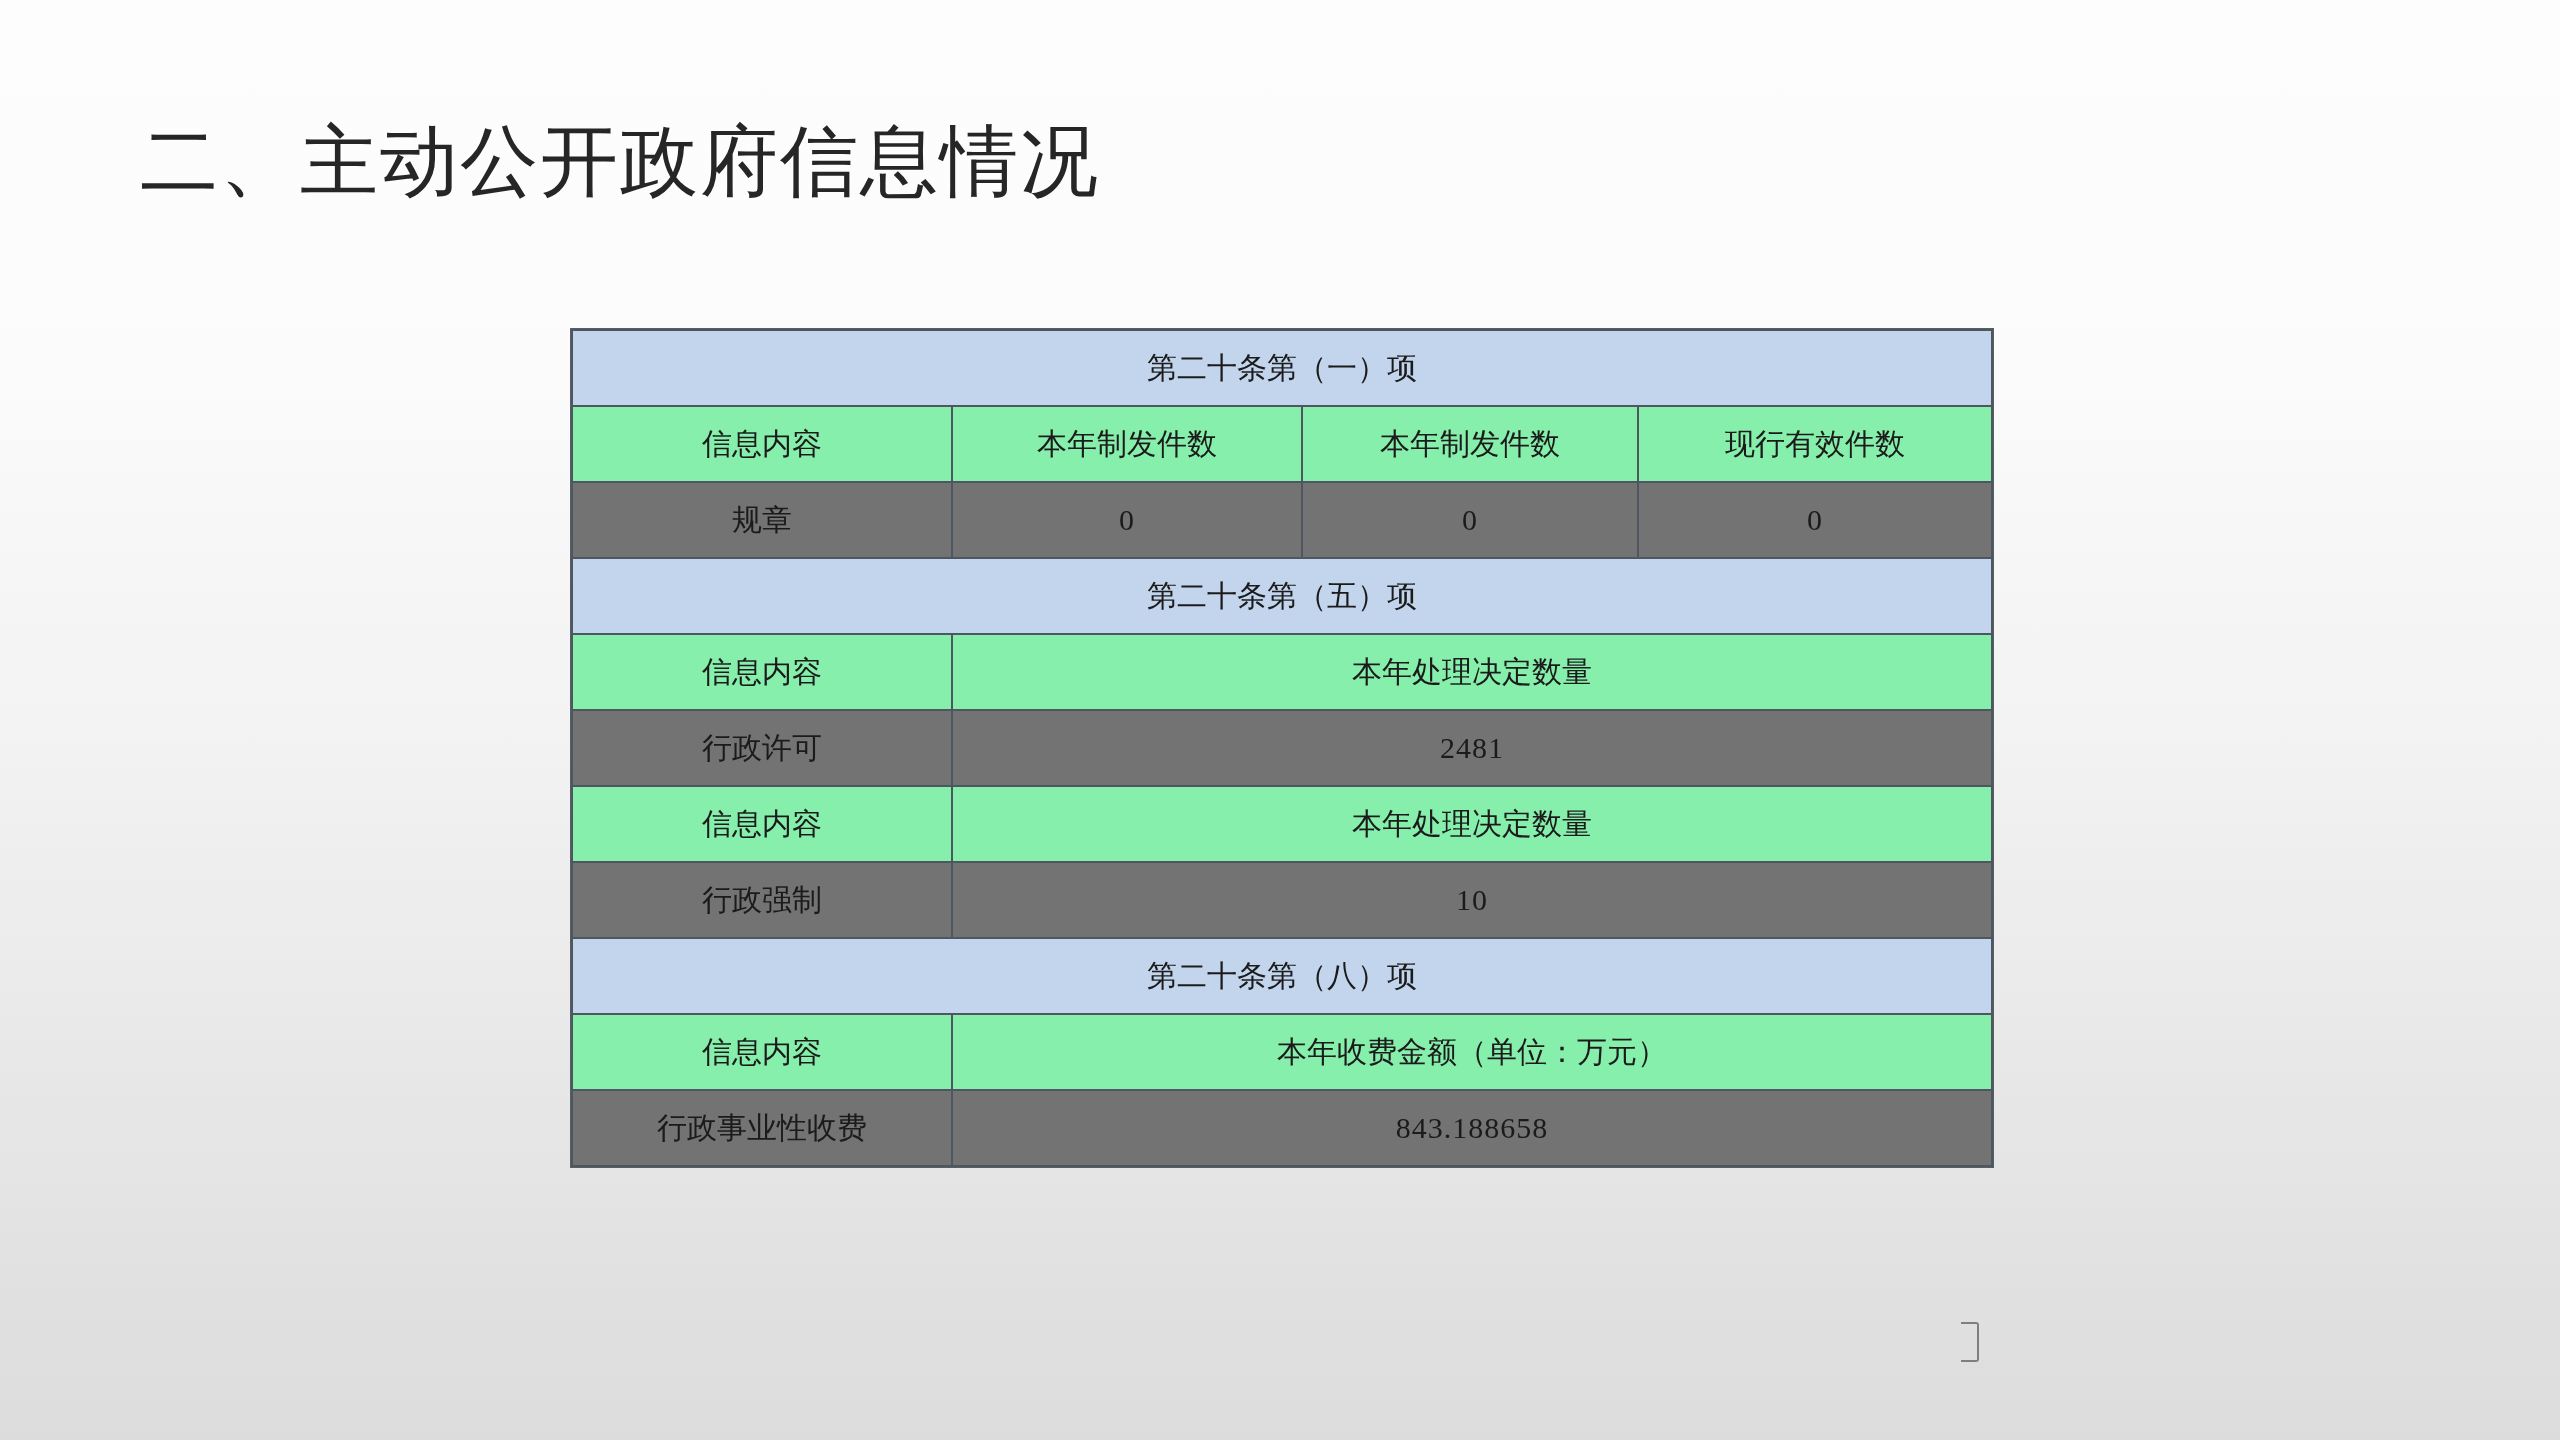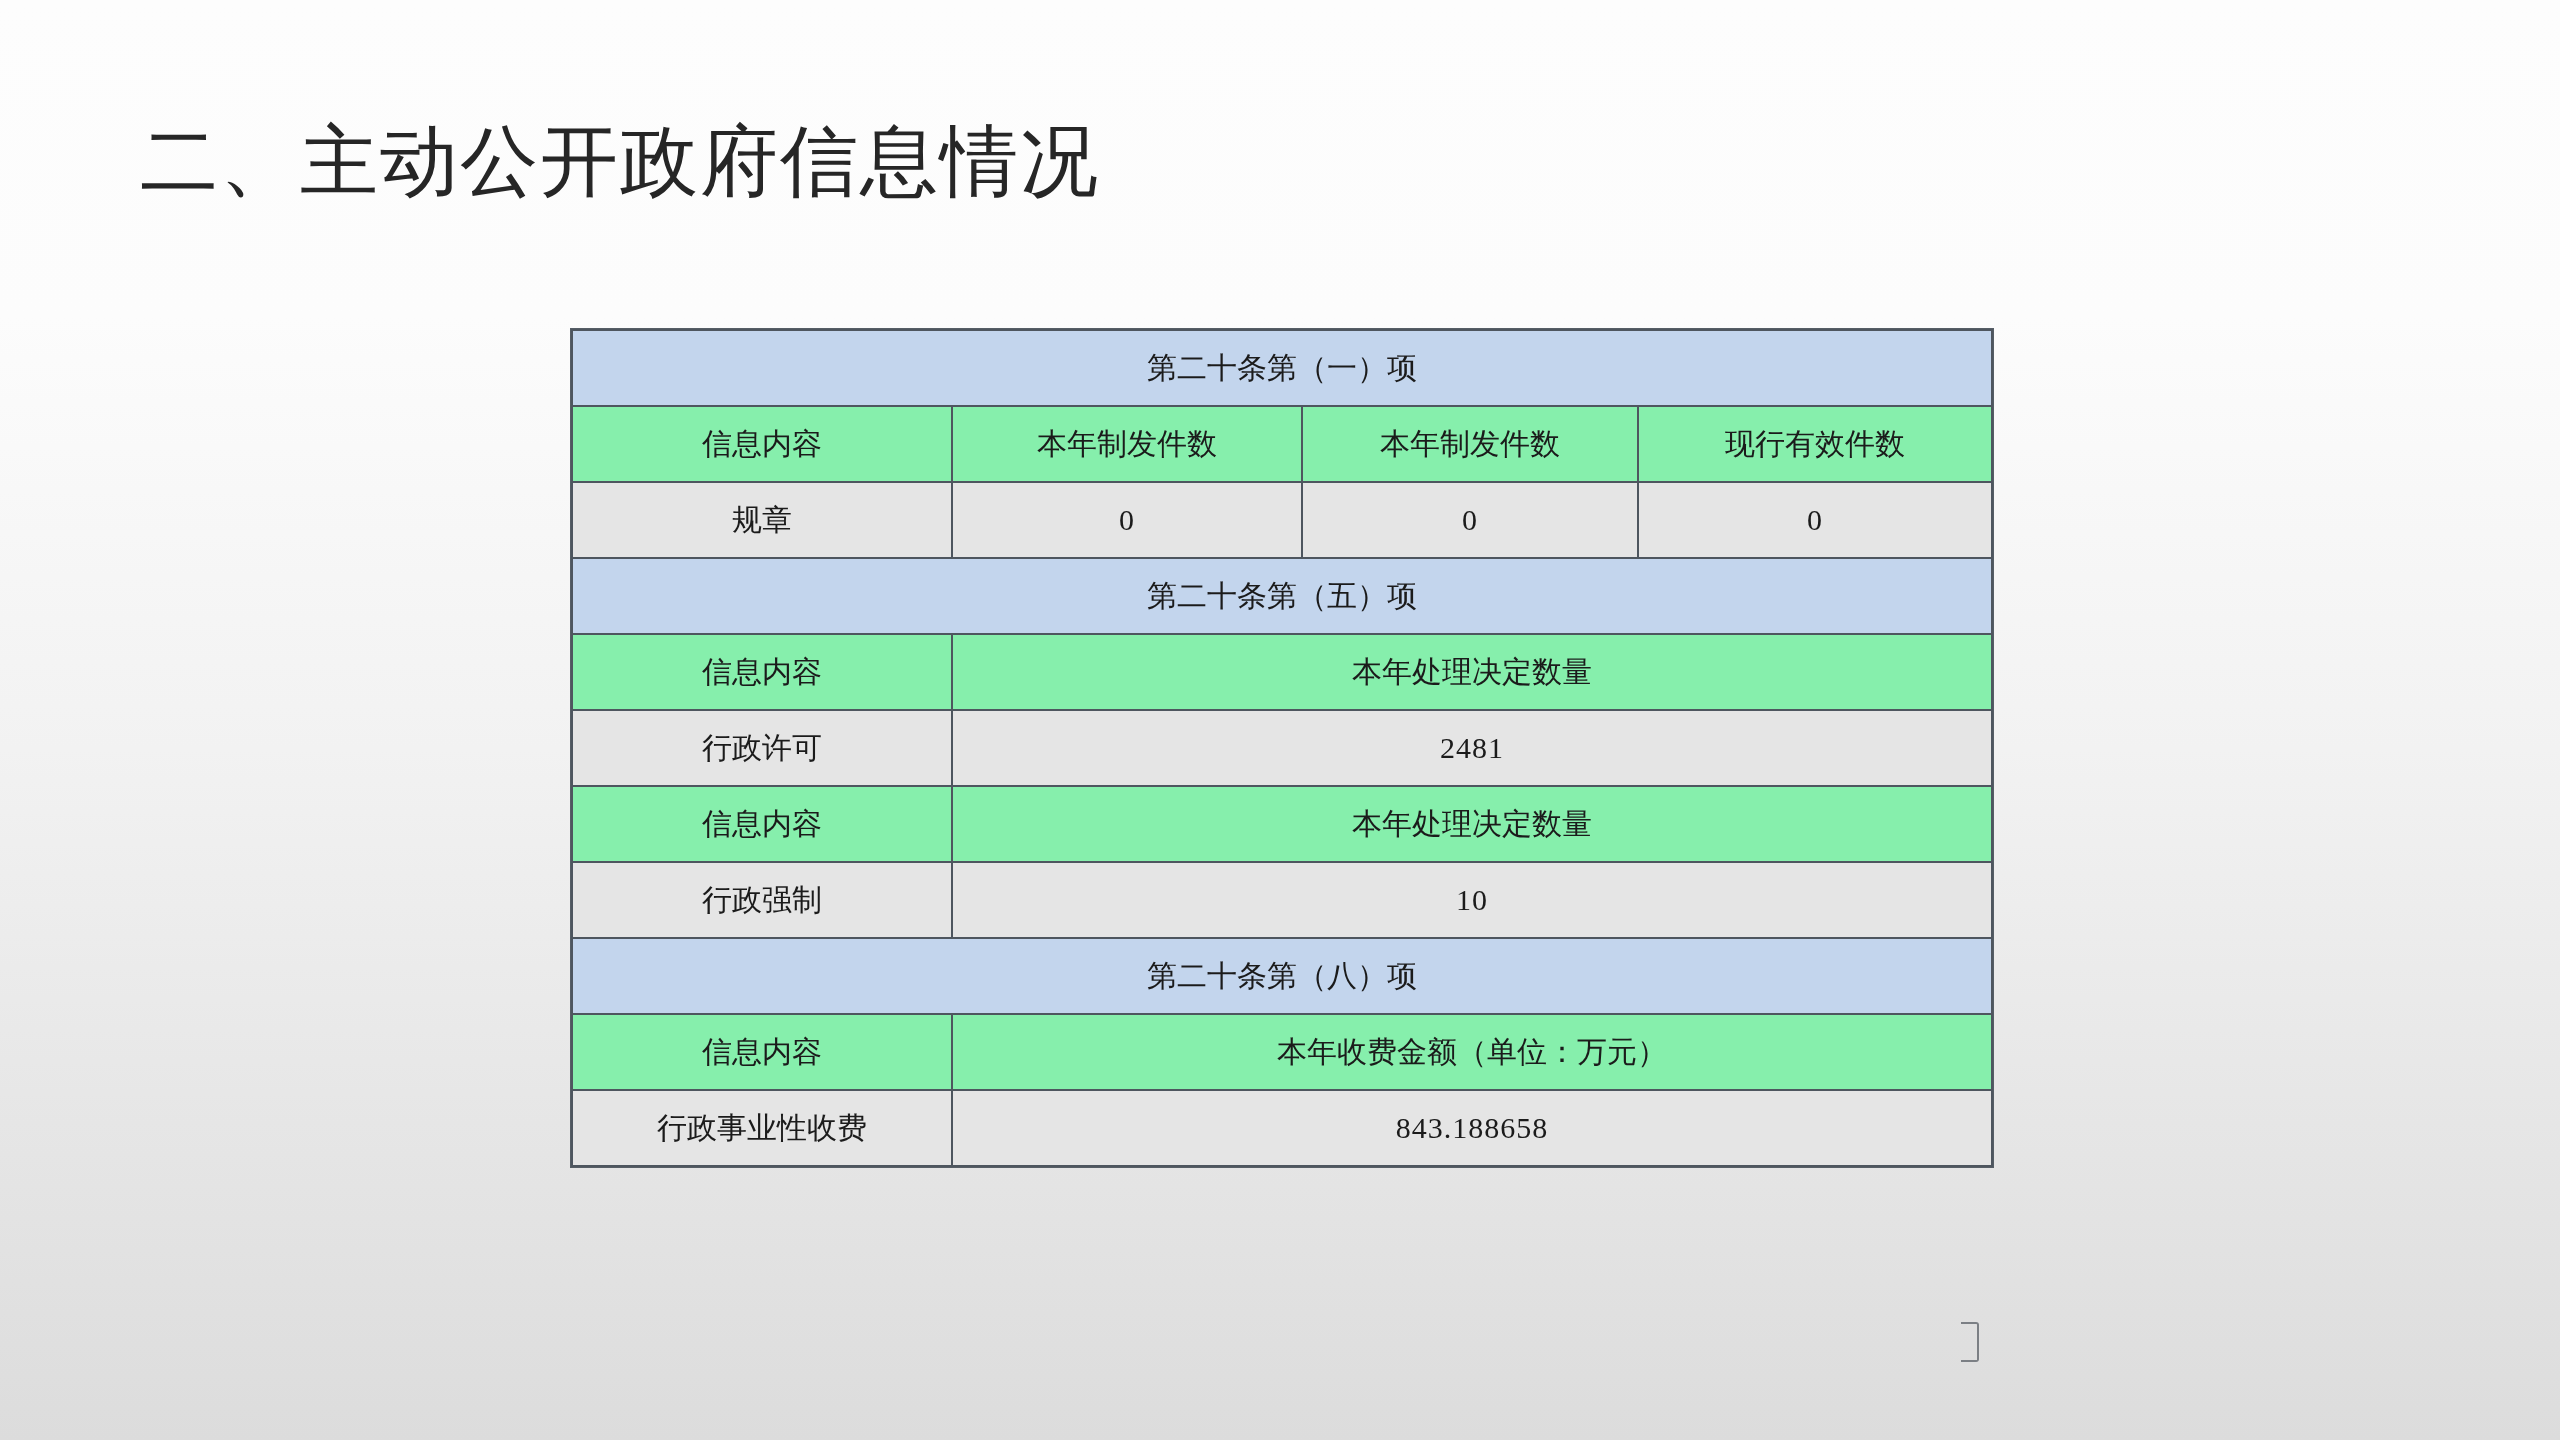--- a/index.html
+++ b/index.html
@@ -57,21 +57,21 @@
     white-space: nowrap;
     overflow: hidden;
   }
   td.section-head {
     background: #c3d5ed;
   }
   td.col-head {
     background: #86efac;
   }
   td.data-cell {
-    background: #e5e5e5;
+    background: #737373;
   }
   td.num {
     font-family: "Liberation Serif", "DejaVu Serif", serif;
     letter-spacing: 1px;
   }
 
   
   .corner-artifact {
     position: absolute;
     left: 1961px;

